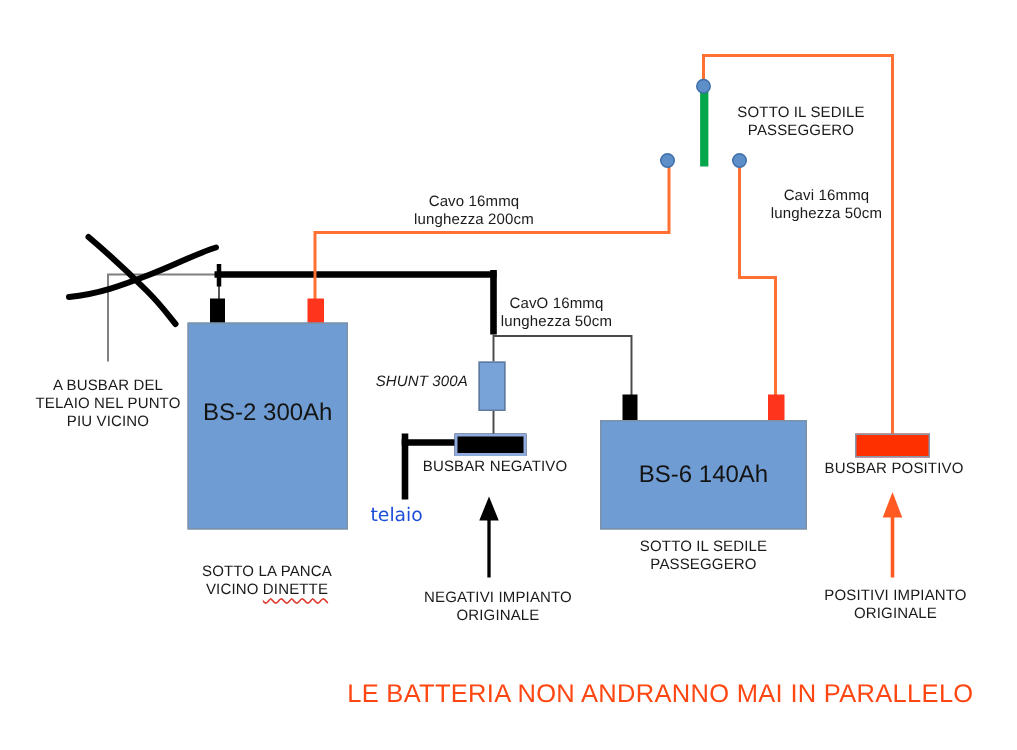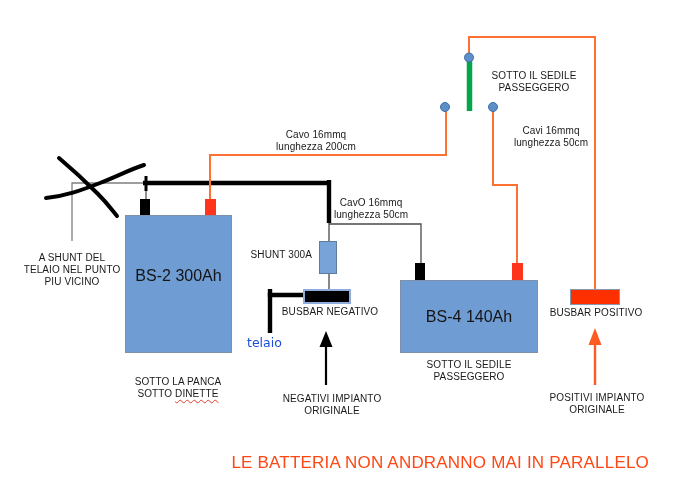--- a/index.html
+++ b/index.html
@@ -80,25 +80,25 @@
 
   <div class="abs terminal-neg" style="left:140px;top:199px;width:10px;height:17px;"></div>
   <div class="abs terminal-pos" style="left:205px;top:199px;width:11px;height:17px;"></div>
   <div class="abs battery" style="left:125px;top:215px;width:107px;height:138px;padding-bottom:16px;">
     <span>BS-2 300Ah</span>
   </div>
 
   <div class="abs terminal-neg" style="left:415px;top:263px;width:10px;height:18px;"></div>
   <div class="abs terminal-pos" style="left:512px;top:263px;width:11px;height:18px;"></div>
   <div class="abs battery" style="left:400px;top:280px;width:138px;height:73px;">
-    <span>BS-4 140Ah</span>
+    <span>BS-6 140Ah</span>
   </div>
 
   <div class="abs shunt-box" style="left:319px;top:241px;width:18px;height:33px;"></div>
-  <div class="abs note" style="left:192px;top:249px;width:120px;text-align:right;">SHUNT 300A</div>
+  <div class="abs note" style="left:192px;top:249px;width:120px;text-align:right;font-style:italic;">SHUNT 300A</div>
 
   <div class="abs busbar-neg" style="left:303px;top:289px;width:48px;height:15px;"></div>
   <div class="abs note" style="left:260px;top:306px;width:140px;">BUSBAR NEGATIVO</div>
 
   <div class="abs busbar-pos" style="left:570px;top:289px;width:50px;height:16px;"></div>
   <div class="abs note" style="left:526px;top:307px;width:140px;">BUSBAR POSITIVO</div>
 
   <div class="abs note" style="left:464px;top:70px;width:140px;">
     <span>SOTTO IL SEDILE</span><br>
     <span>PASSEGGERO</span>
@@ -111,30 +111,30 @@
   <div class="abs note" style="left:481px;top:125px;width:140px;">
     <span>Cavi 16mmq</span><br>
     <span>lunghezza 50cm</span>
   </div>
   <div class="abs note" style="left:301px;top:197px;width:140px;">
     <span>CavO 16mmq</span><br>
     <span>lunghezza 50cm</span>
   </div>
 
   <div class="abs note" style="left:2px;top:252px;width:140px;">
-    <span>A SHUNT DEL</span><br>
+    <span>A BUSBAR DEL</span><br>
     <span>TELAIO NEL PUNTO</span><br>
     <span>PIU VICINO</span>
   </div>
 
   <div class="abs telaio" style="left:247px;top:335px;">telaio</div>
 
   <div class="abs note" style="left:108px;top:376px;width:140px;">
     <span>SOTTO LA PANCA</span><br>
-    <span>SOTTO</span>
+    <span>VICINO</span>
     <span class="wavy">DINETTE</span>
   </div>
   <div class="abs note" style="left:399px;top:359px;width:140px;">
     <span>SOTTO IL SEDILE</span><br>
     <span>PASSEGGERO</span>
   </div>
 
   <div class="abs note" style="left:262px;top:393px;width:140px;">
     <span>NEGATIVI IMPIANTO</span><br>
     <span>ORIGINALE</span>

